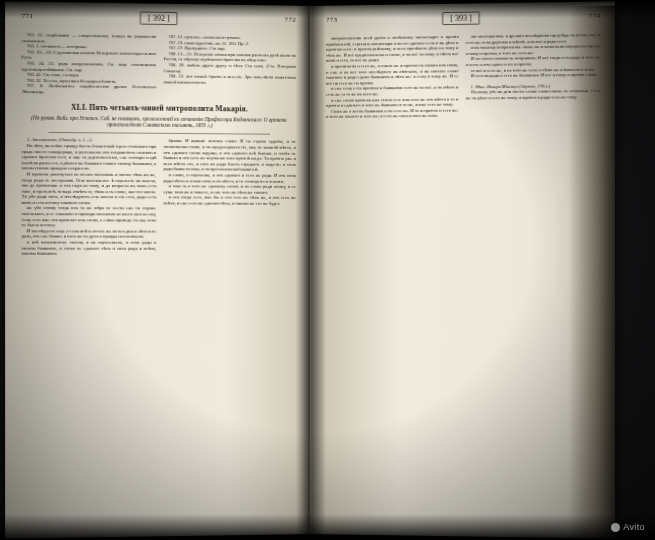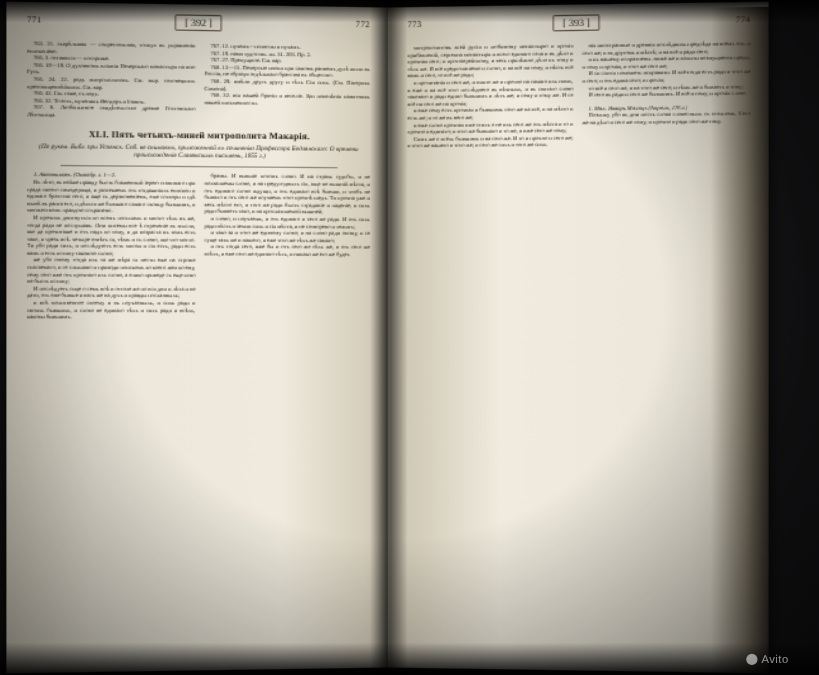--- a/index.html
+++ b/index.html
@@ -90,21 +90,21 @@
   }
   .sec-sub{
     text-align:center;font-size:5.2px;line-height:6.4px;font-style:italic;
     margin:0 0 5px 0;padding:0 4px;
   }
   .run-head{font-style:italic;font-size:5px;margin:4px 0 2px 0;text-indent:0;}
   .rule{height:1px;background:#4b402e;margin:3px 26px 4px 26px;opacity:.55;}
   .centerline{text-align:center;text-indent:0;}
   
   .wm{
-    position:absolute;right:24px;bottom:8px;z-index:9;
+    position:absolute;right:10px;bottom:8px;z-index:9;
     color:rgba(255,255,255,.55);font-size:9px;
     font-family:"Liberation Sans", sans-serif;letter-spacing:.4px;
     display:flex;align-items:center;gap:3px;
   }
   .wm .dot{
     width:9px;height:9px;border-radius:50%;
     background:rgba(255,255,255,.55);display:inline-block;
   }
 </style>
 </head>

